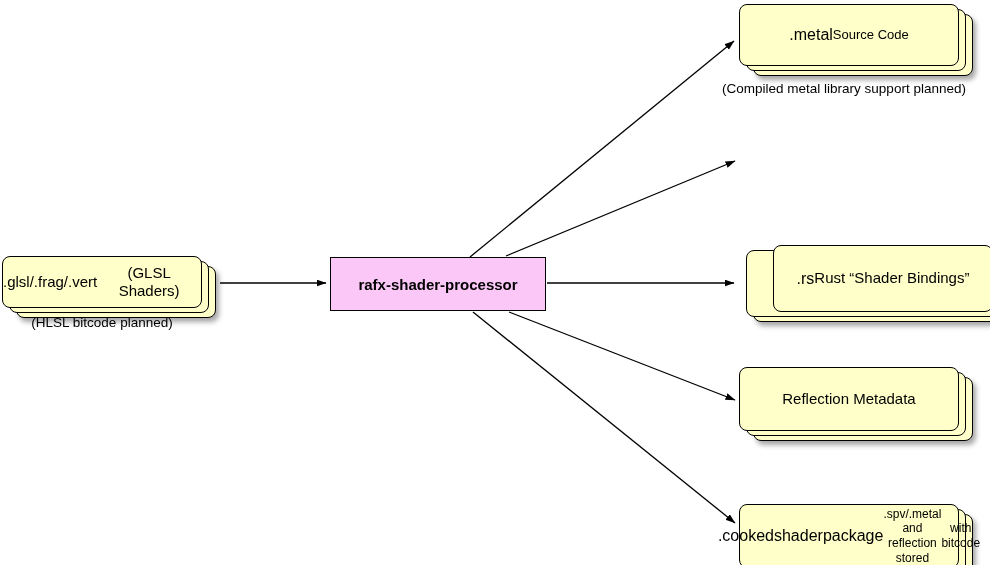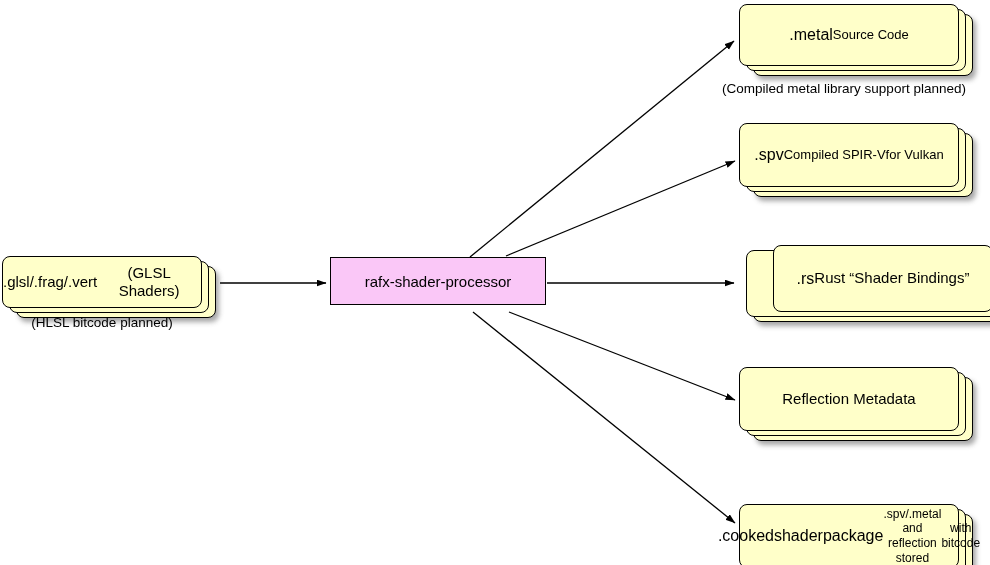--- a/index.html
+++ b/index.html
@@ -51,29 +51,30 @@
     line-height: 1.22;
   }
   .box-title { font-size: 16px; }
   .box-title-md { font-size: 15px; }
   .box-sub { font-size: 13px; }
   .box-sub-sm { font-size: 12px; }
   .box-sub-md { font-size: 15px; }
   .processor {
     position: absolute;
     left: 330px; top: 257px;
-    width: 216px; height: 48px;
+    width: 216px; height: 54px;
     background: #FAC7F7;
     border: 1.6px solid #000000;
     box-sizing: border-box;
     display: flex;
     align-items: center;
     justify-content: center;
     font-size: 15px;
     z-index: 2;
+    font-weight: bold;
   }
   .caption {
     position: absolute;
     text-align: center;
     font-size: 13.5px;
     white-space: nowrap;
     z-index: 2;
   }
   
   .node-source     { left: 2px;   top: 256px; width: 200px; height: 52px; }
@@ -121,29 +122,20 @@
   <div class="node stack node-metal">
     <div class="layer l3"></div>
     <div class="layer l2"></div>
     <div class="layer front">
       <span class="box-title">.metal</span>
       <span class="box-sub">Source Code</span>
     </div>
   </div>
   <div class="caption caption-metal">(Compiled metal library support planned)</div>
 
-  <div class="node stack node-spv">
-    <div class="layer l3"></div>
-    <div class="layer l2"></div>
-    <div class="layer front">
-      <span class="box-title">.spv</span>
-      <span class="box-sub">Compiled SPIR-V</span>
-      <span class="box-sub">for Vulkan</span>
-    </div>
-  </div>
 
   <div class="node stack node-rs">
     <div class="layer l3"></div>
     <div class="layer l2"></div>
     <div class="layer front">
       <span class="box-title">.rs</span>
       <span class="box-sub-md">Rust “Shader Bindings”</span>
     </div>
   </div>
 

